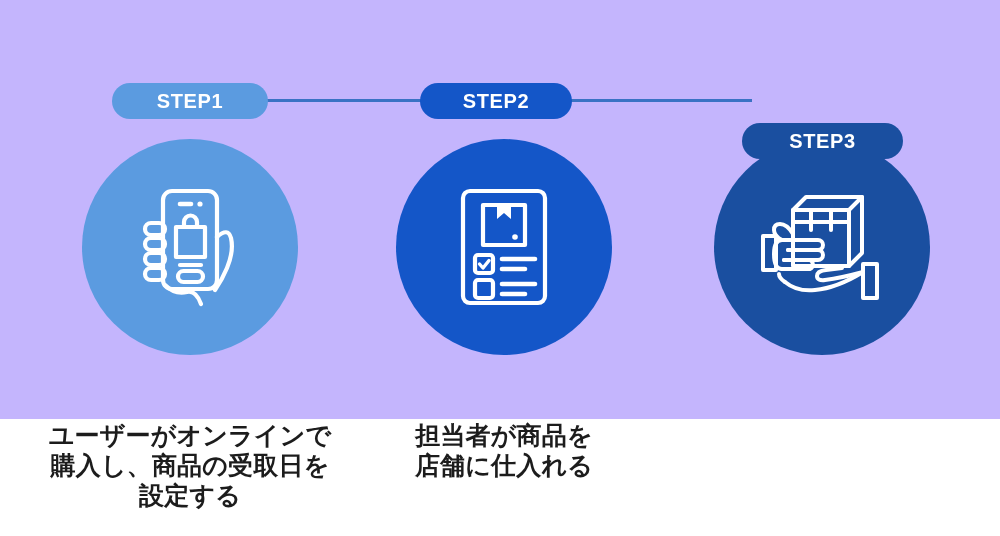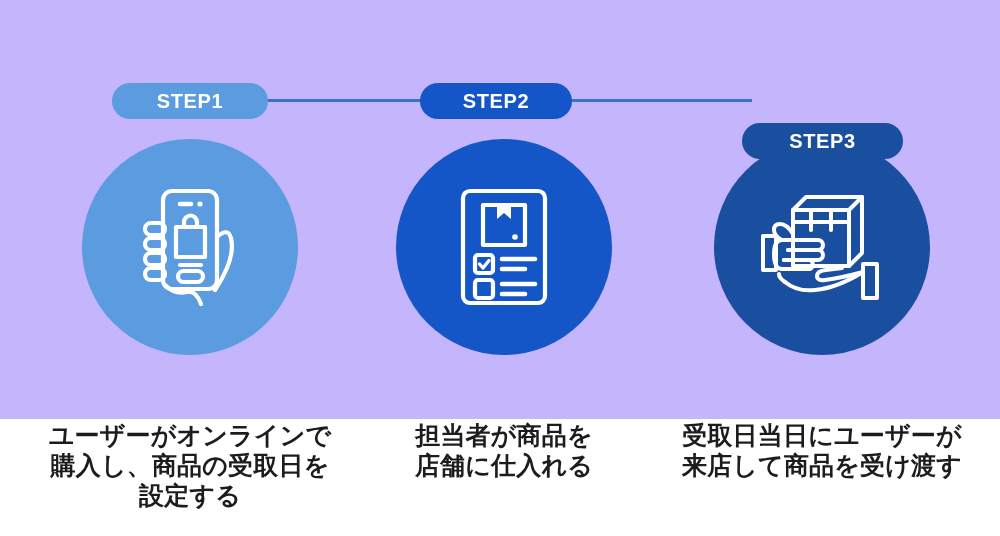--- a/index.html
+++ b/index.html
@@ -175,16 +175,14 @@
         <rect x="104" y="76" width="14" height="34"></rect>
       </svg>
     </span>
   </div>
 
   <div class="caption t1">ユーザーがオンラインで
 購入し、商品の受取日を
 設定する</div>
   <div class="caption t2">担当者が商品を
 店舗に仕入れる</div>
-  <div class="caption t3">受取日当日にユーザーが
-来店して商品を受け渡す</div>
 
 </div>
 
 </body></html>

